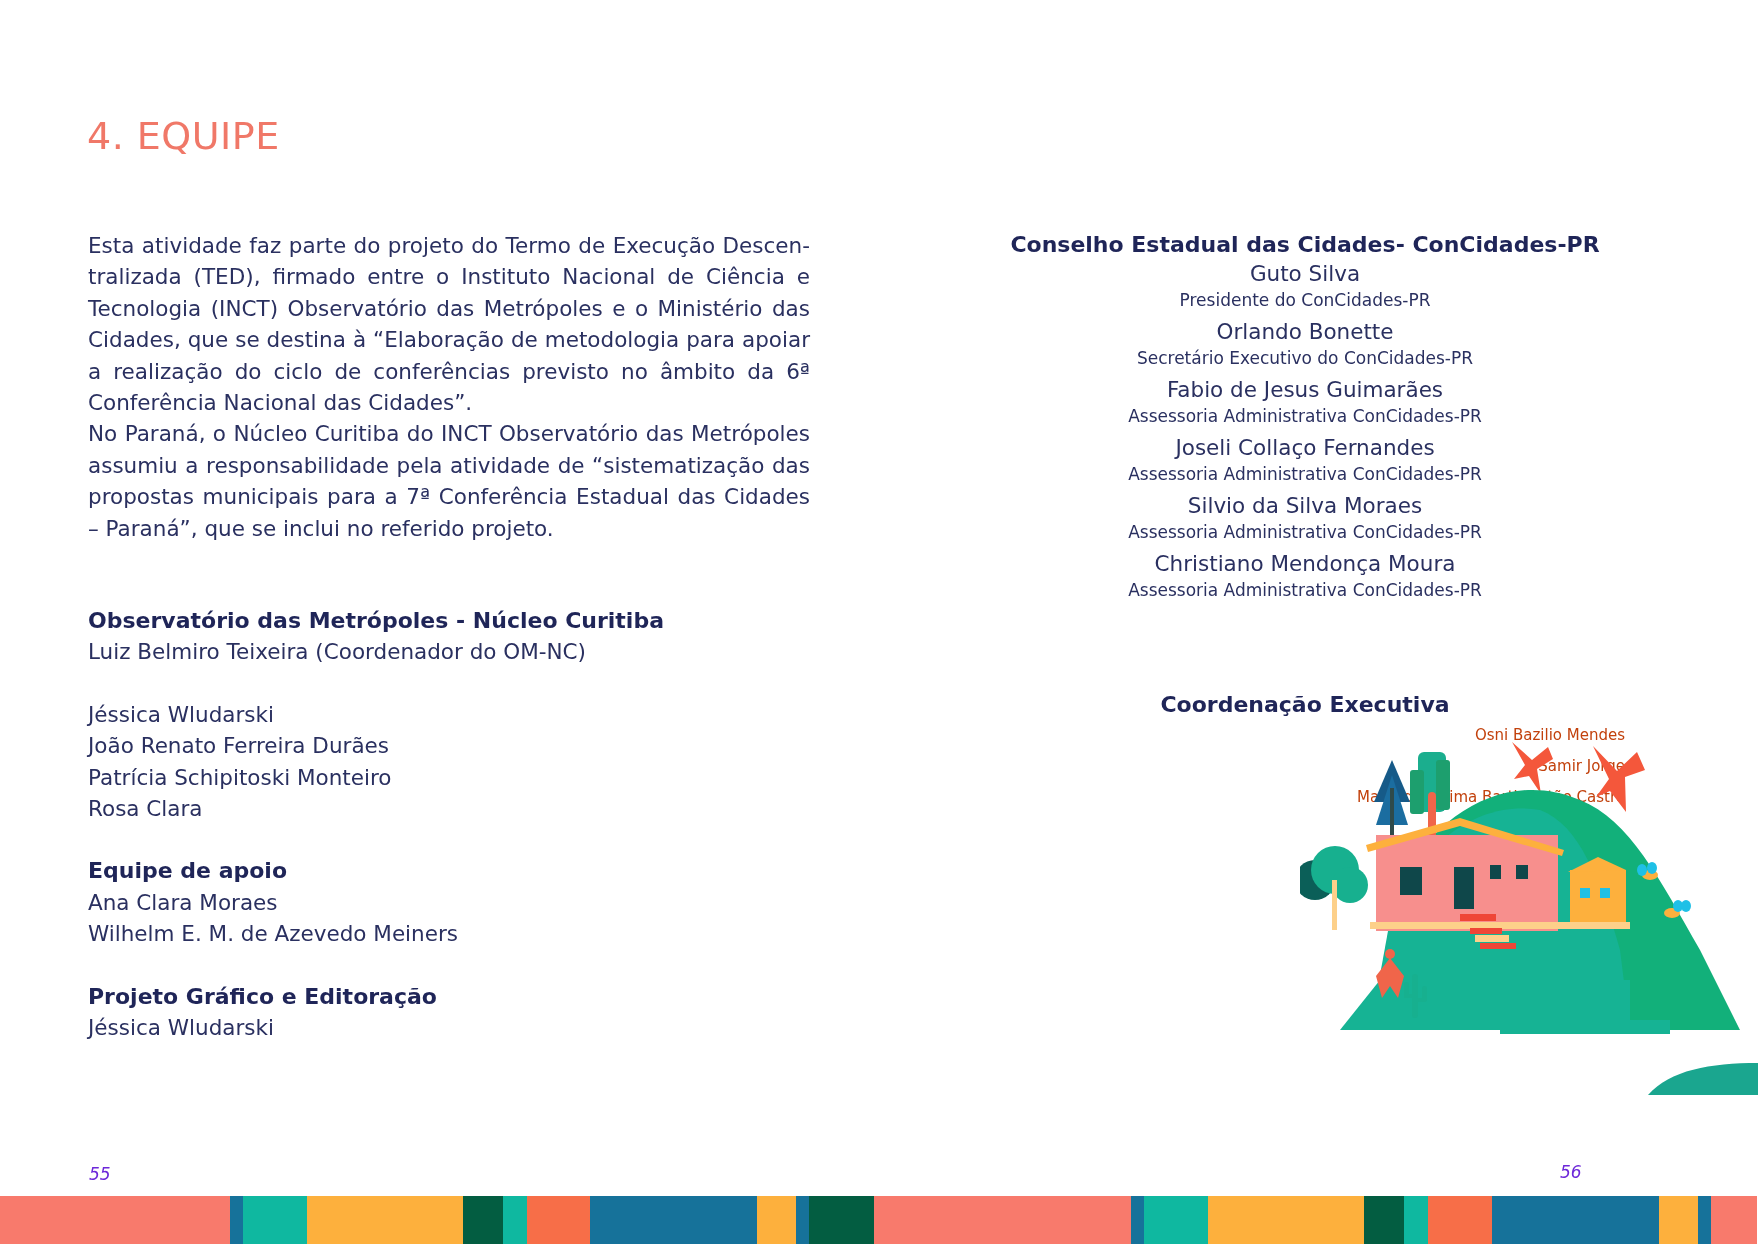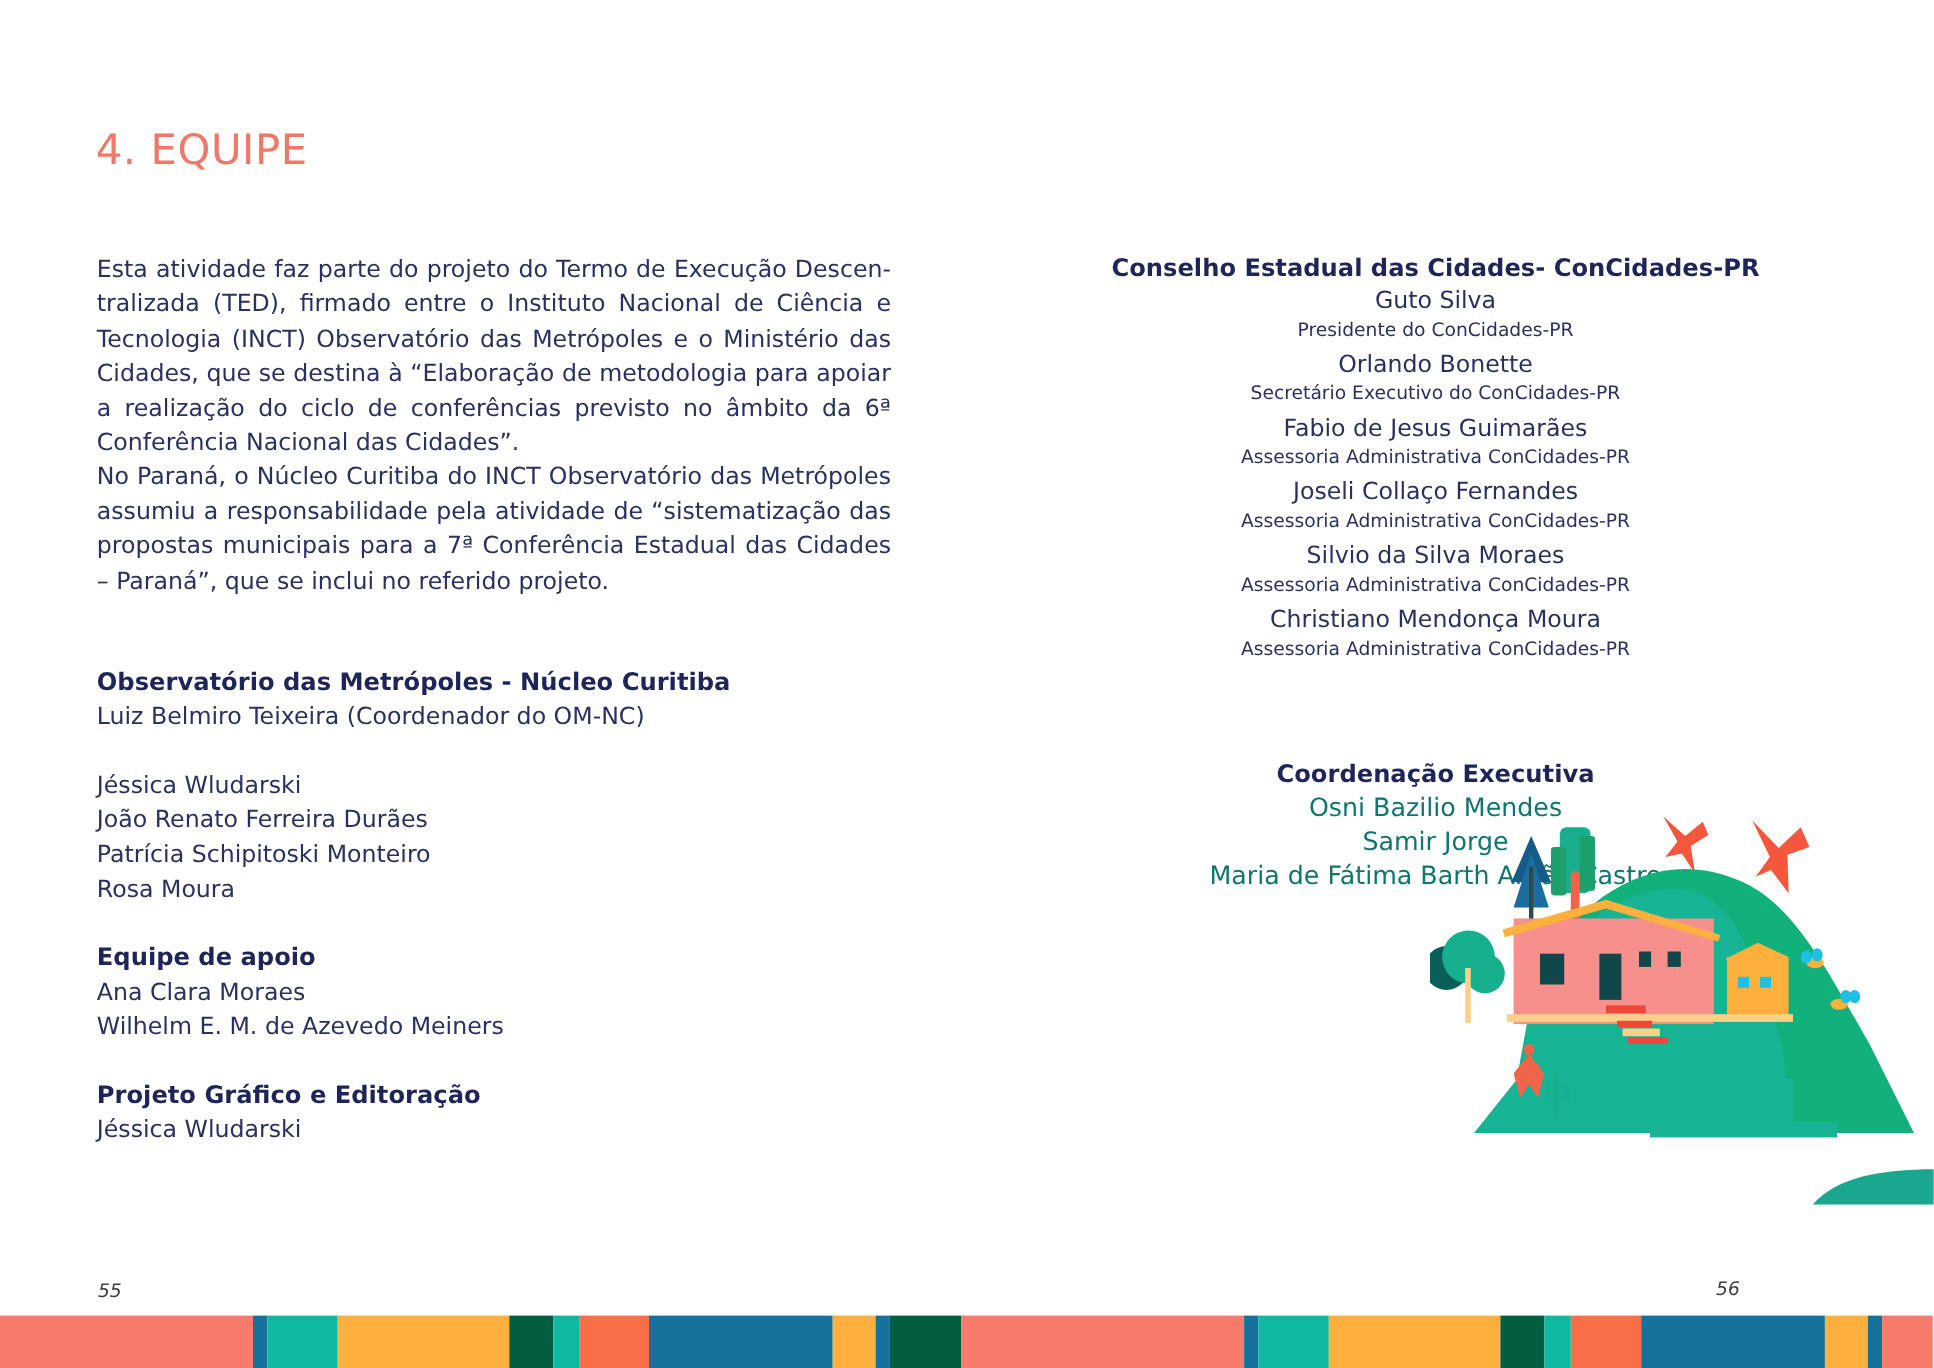--- a/index.html
+++ b/index.html
@@ -27,22 +27,22 @@
     .section .line { font-size: 21.5px; line-height: 31.4px; color: #2a3060; }
     .right-col { left: 985px; top: 230px; width: 640px; text-align: center; }
     .right-col h2 {
       margin: 0; font-size: 22px; line-height: 30px; font-weight: bold; color: #1f2558;
     }
     .member { margin-bottom: 6px; }
     .member .name { font-size: 21.5px; line-height: 28px; color: #2a3060; }
     .member .role { font-size: 17px; line-height: 24px; color: #2a3060; }
     .coord { left: 985px; top: 689px; width: 640px; text-align: center; }
     .coord h2 { margin: 0; font-size: 22px; line-height: 31px; font-weight: bold; color: #1f2558; }
-    .coord .line { font-size: 23px; line-height: 31px; color: #0f766e; }
-    .pagenum { font-size: 17px; font-style: italic; color: #404040; }
+    .coord .line { font-size: 15px; line-height: 31px; color: #c2410c; text-align: right; }
+    .pagenum { font-size: 17px; font-style: italic; color: #6d28d9; }
     .stripe { left: 0; top: 1196px; width: 1758px; height: 48px; display: flex; }
     .stripe div { height: 100%; }
     .illus { left: 1300px; top: 730px; width: 458px; height: 400px; }
   </style>
 </head>
 <body>
 
 <h1 class="abs title">4. EQUIPE</h1>
 
 <div class="abs intro">
@@ -52,21 +52,21 @@
 
 <div class="abs left-col">
   <div class="section">
     <h2>Observatório das Metrópoles - Núcleo Curitiba</h2>
     <div class="line">Luiz Belmiro Teixeira  (Coordenador do OM-NC)</div>
   </div>
   <div class="section">
     <div class="line">Jéssica Wludarski</div>
     <div class="line">João Renato Ferreira Durães</div>
     <div class="line">Patrícia Schipitoski Monteiro</div>
-    <div class="line">Rosa Moura</div>
+    <div class="line">Rosa Clara</div>
   </div>
   <div class="section">
     <h2>Equipe de apoio</h2>
     <div class="line">Ana Clara Moraes</div>
     <div class="line">Wilhelm E. M. de Azevedo Meiners</div>
   </div>
   <div class="section">
     <h2>Projeto Gráfico e Editoração</h2>
     <div class="line">Jéssica Wludarski</div>
   </div>

